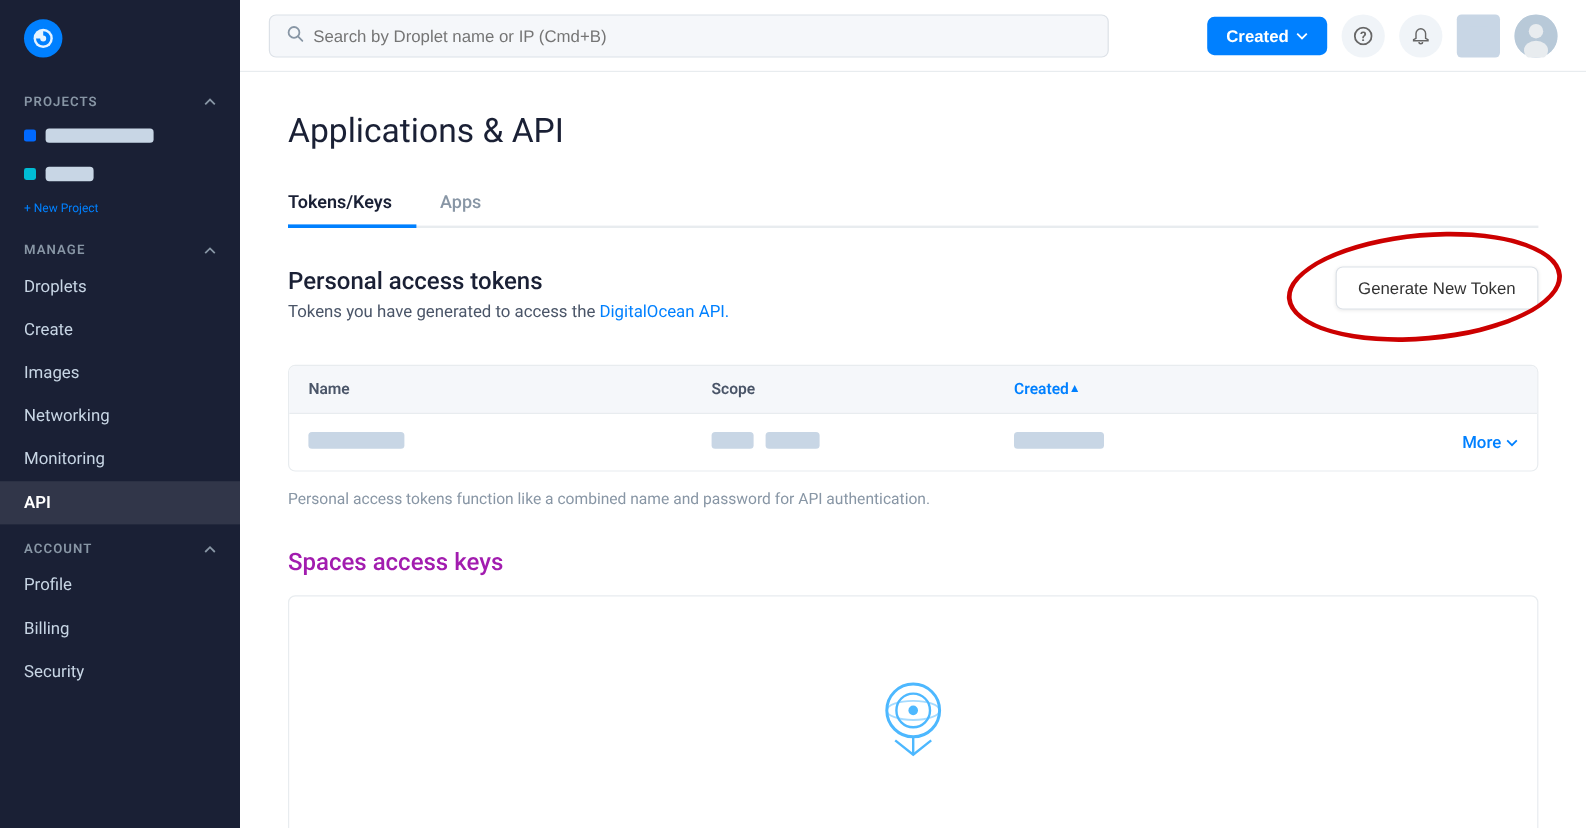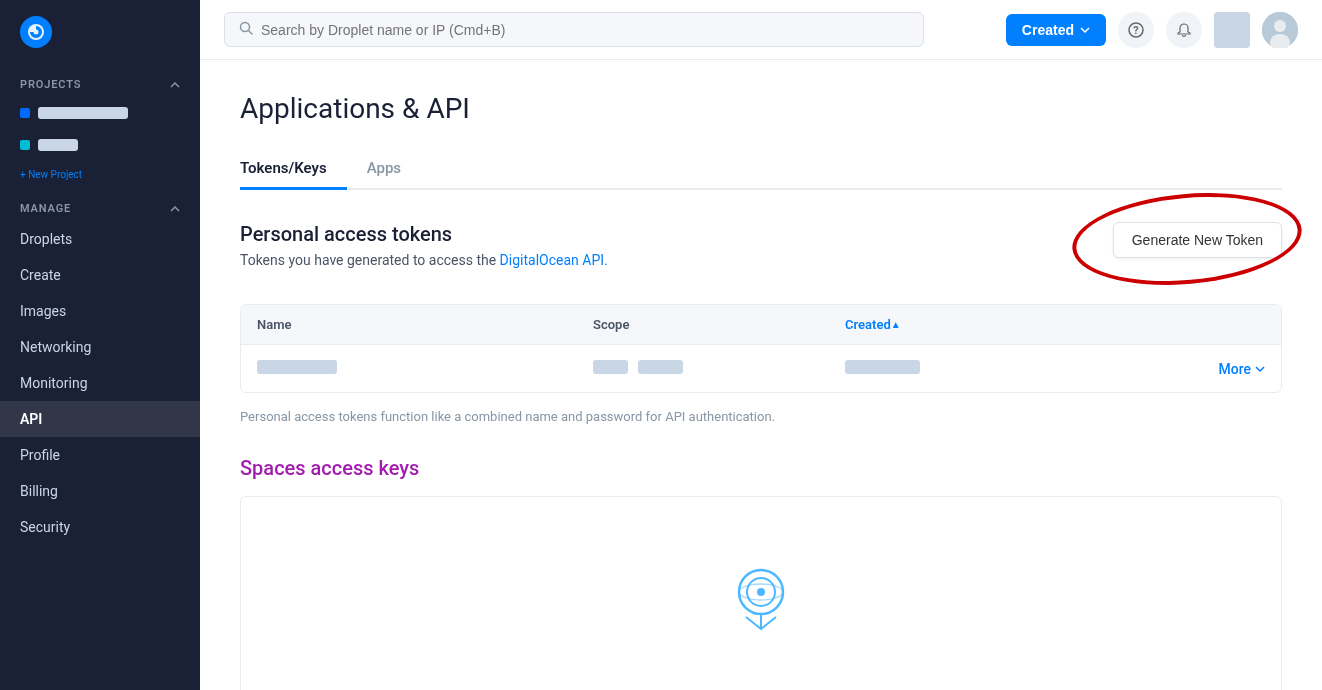--- a/index.html
+++ b/index.html
@@ -357,20 +357,26 @@
   <div class="sidebar-item">
     <span>Networking</span>
   </div>
   <div class="sidebar-item">
     <span>Monitoring</span>
   </div>
   <div class="sidebar-item active">
     <span>API</span>
   </div>
 
+  <div class="sidebar-section-header">
+    <span>ACCOUNT</span>
+    <svg width="10" height="10" viewBox="0 0 10 10">
+        <path d="M1 7 L5 3 L9 7" stroke="#8896a5" stroke-width="1.5" fill="none"></path>
+      </svg>
+  </div>
   <div class="sidebar-item">
     <span>Profile</span>
   </div>
   <div class="sidebar-item">
     <span>Billing</span>
   </div>
   <div class="sidebar-item">
     <span>Security</span>
   </div>
 </nav>

